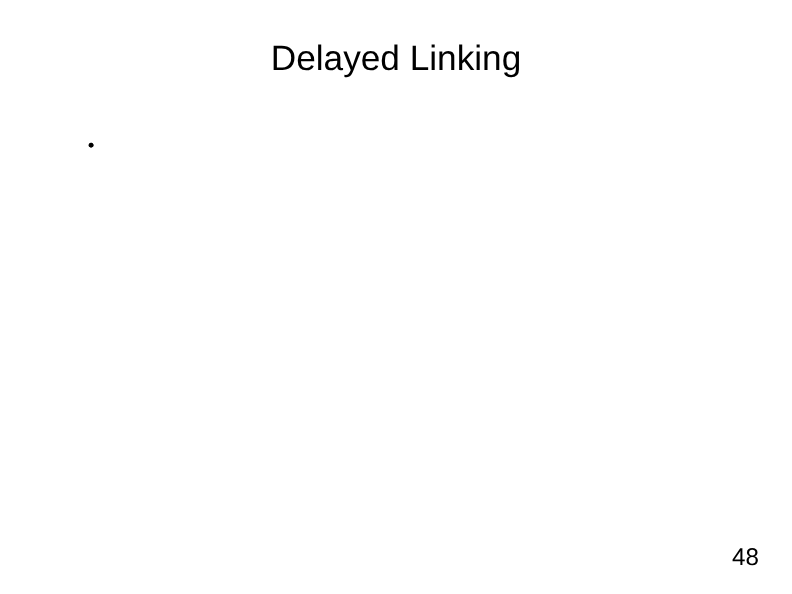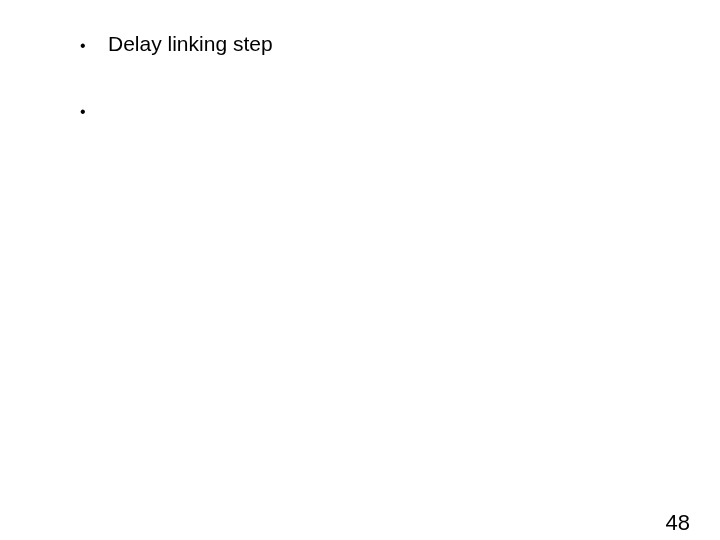--- a/index.html
+++ b/index.html
@@ -43,33 +43,33 @@
     }
     .bullet-marker {
       position: absolute;
       left: 0;
       top: 8px;
       font-size: 16px;
       line-height: 1;
     }
     .page-number {
       position: absolute;
-      bottom: 4px;
+      bottom: 20px;
       right: 30px;
       font-size: 22px;
       color: #000000;
     }
   </style>
 </head>
 <body>
 
 <div class="slide">
+  <h1 class="title">Delayed Linking</h1>
   <ul class="bullet-list">
     <li class="bullet-item">
       <span class="bullet-marker">•</span>
-      <span>Delay linking step</span>
     </li>
     <li class="bullet-item">
       <span class="bullet-marker">•</span>
     </li>
   </ul>
   <div class="page-number">48</div>
 </div>
 
 </body></html>

